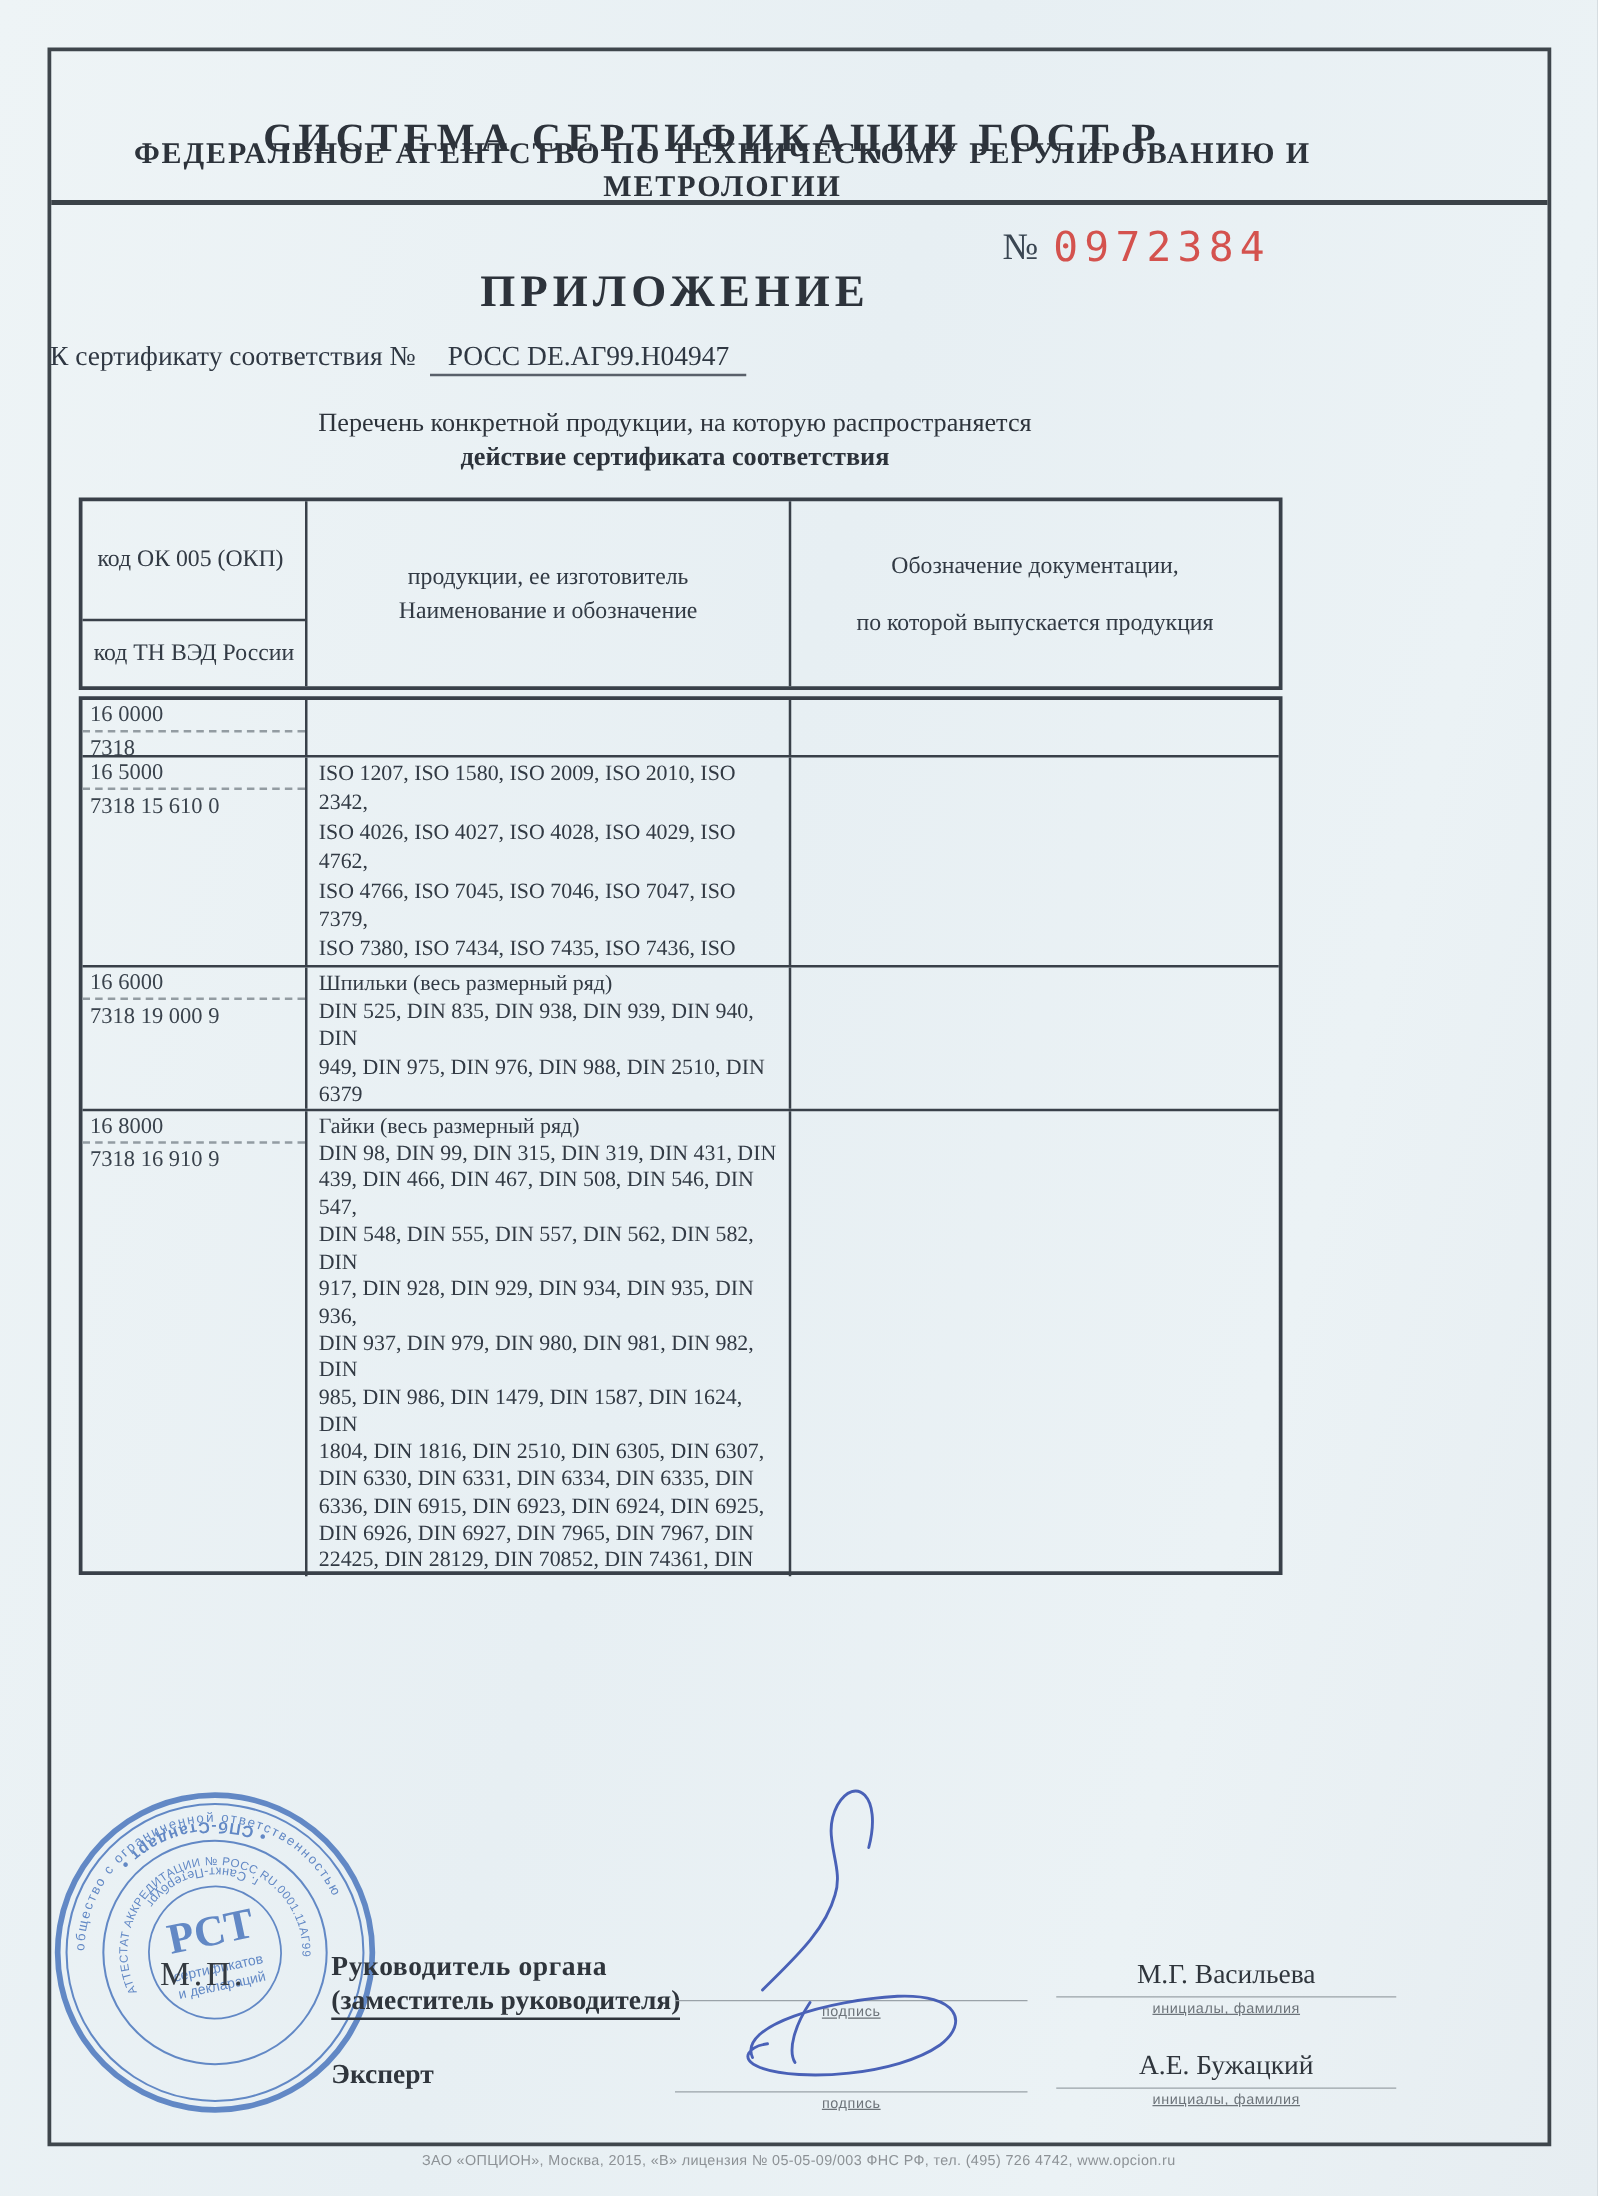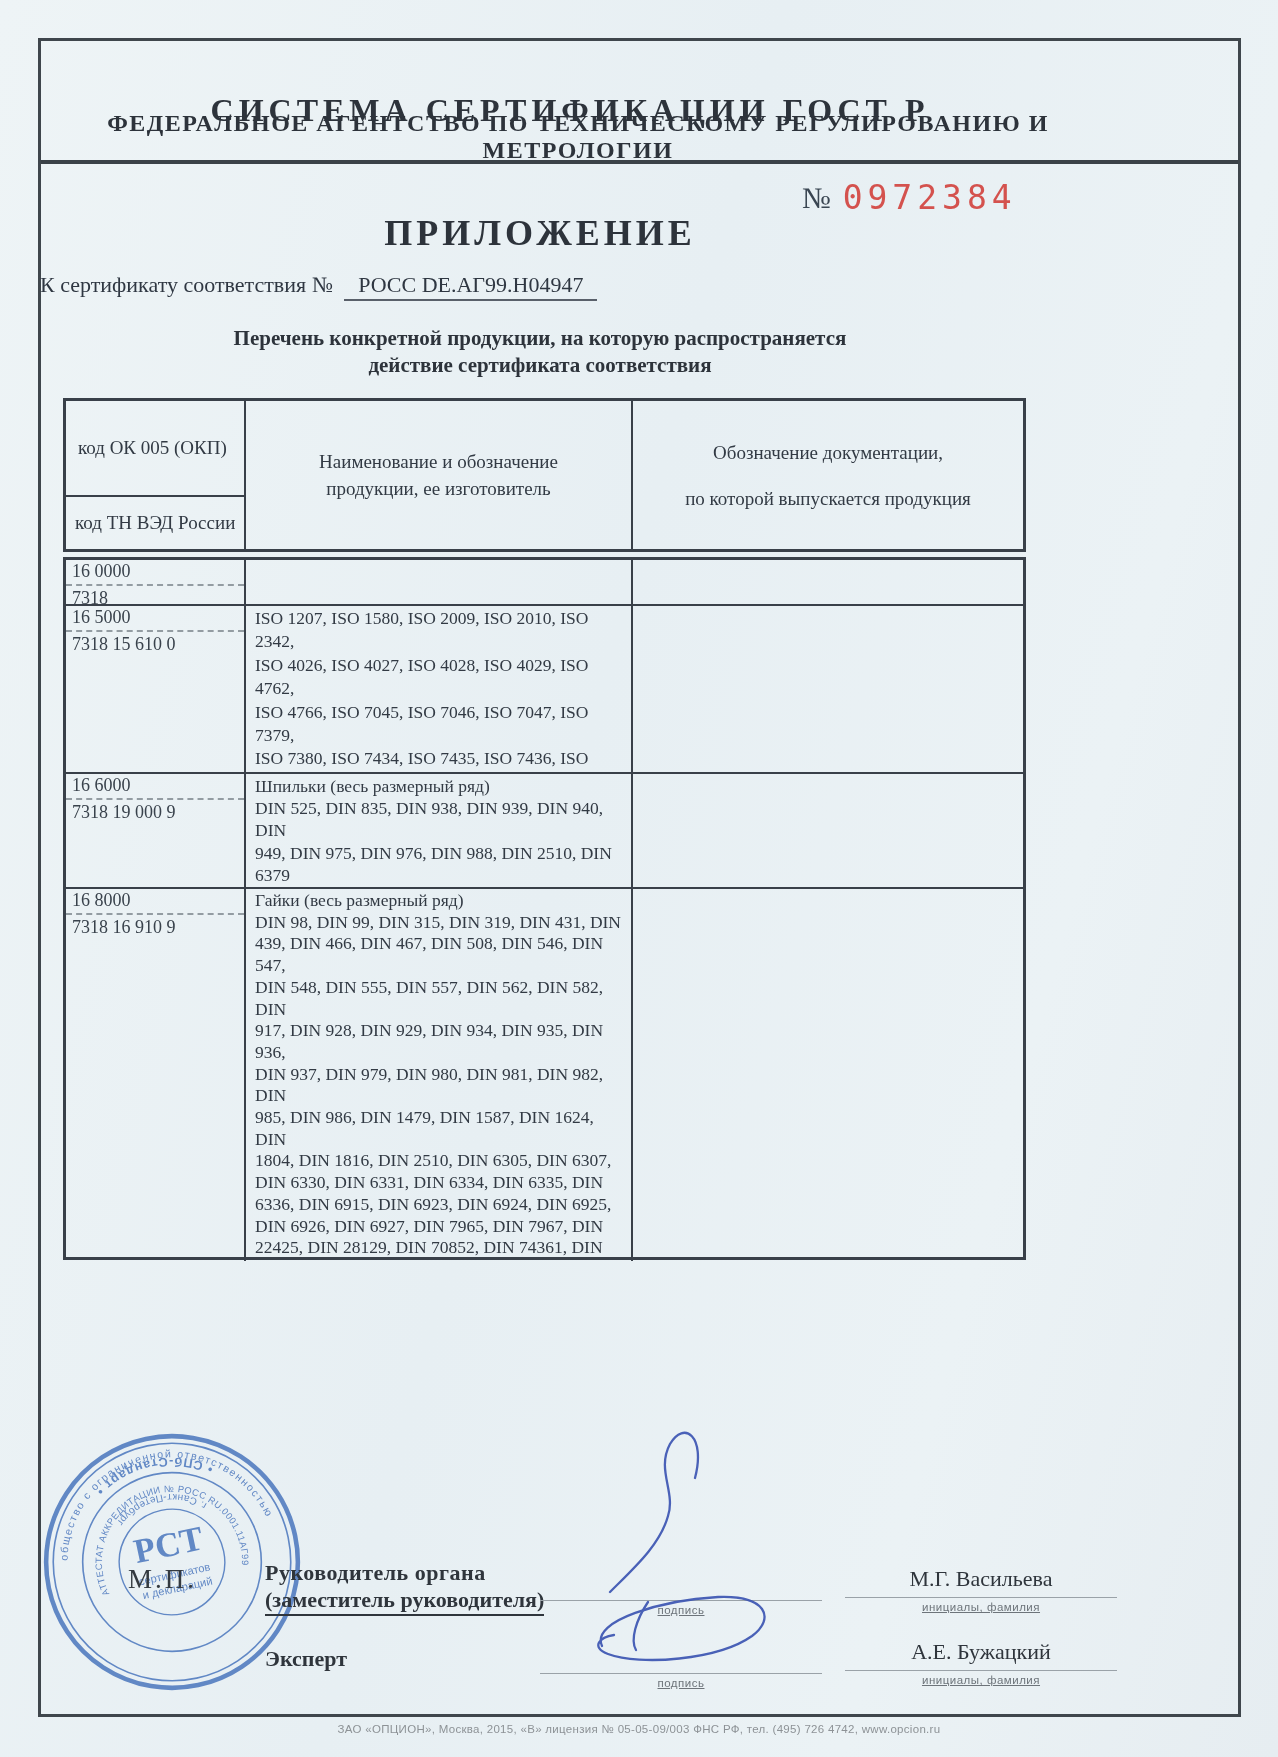--- a/index.html
+++ b/index.html
@@ -24,21 +24,21 @@
           font-weight:bold; font-size:24px; letter-spacing:1.5px; color:#2d333b; }
   .header-rule { position:absolute; left:41px; top:160px; width:1197px; height:4px; background:#3b4248; }
   .form-no { position:absolute; left:802px; top:181px; display:flex; align-items:flex-start; }
   .form-no .no-sign { font-size:30px; color:#3a4652; font-weight:normal; }
   .form-no .no-digits { font-family:"DejaVu Sans Mono", monospace; font-size:33px; line-height:34px;
           color:#d4524e; letter-spacing:5px; margin-left:12px; }
   .doc-title { position:absolute; left:40px; top:212px; width:1000px; text-align:center;
           font-weight:bold; font-size:36px; letter-spacing:4px; color:#2d333b; }
   .cert-line { position:absolute; left:40px; top:272px; width:1000px; text-align:left; font-size:22px; color:#2f3742; }
   .cert-num { display:inline-block; border-bottom:2px solid #59606a; padding:0 14px 1px 14px; margin-left:6px; }
-  .purpose1 { position:absolute; left:40px; top:326px; width:1000px; text-align:center; font-weight:bold; font-size:21px; color:#2d333b; }
+  .purpose1 { position:absolute; left:40px; top:326px; width:1000px; text-align:center; font-weight:normal; font-size:21px; color:#2d333b; }
   .purpose2 { position:absolute; left:40px; top:353px; width:1000px; text-align:center; font-weight:bold; font-size:21px; color:#2d333b; }
 
   
   .tbl-head {
     position:absolute; left:63px; top:398px; width:963px; height:154px;
     border:3px solid #394049; display:grid; grid-template-columns:180px 387px 1fr;
   }
   .hc1 { border-right:2px solid #394049; display:flex; flex-direction:column; }
   .hc1-top { height:96px; border-bottom:2px solid #394049; display:flex; align-items:center; padding-left:12px; font-size:19px; }
   .hc1-bot { flex:1; display:flex; align-items:center; padding-left:9px; font-size:19px; }
@@ -112,22 +112,22 @@
 
   <div class="purpose1">Перечень конкретной продукции,  на которую распространяется</div>
   <div class="purpose2">действие сертификата соответствия</div>
 
   <div class="tbl-head">
     <div class="hc1">
       <div class="hc1-top">код ОК 005 (ОКП)</div>
       <div class="hc1-bot">код ТН ВЭД России</div>
     </div>
     <div class="hc2">
+      <div>продукции, ее изготовитель</div>
       <div>Наименование и обозначение</div>
-      <div>продукции, ее изготовитель</div>
     </div>
     <div class="hc3">
       <div>Обозначение документации,</div>
       <div>по которой выпускается продукция</div>
     </div>
   </div>
 
   <div class="tbl-body">
     <div class="trow r1">
       <div class="c-codes">

